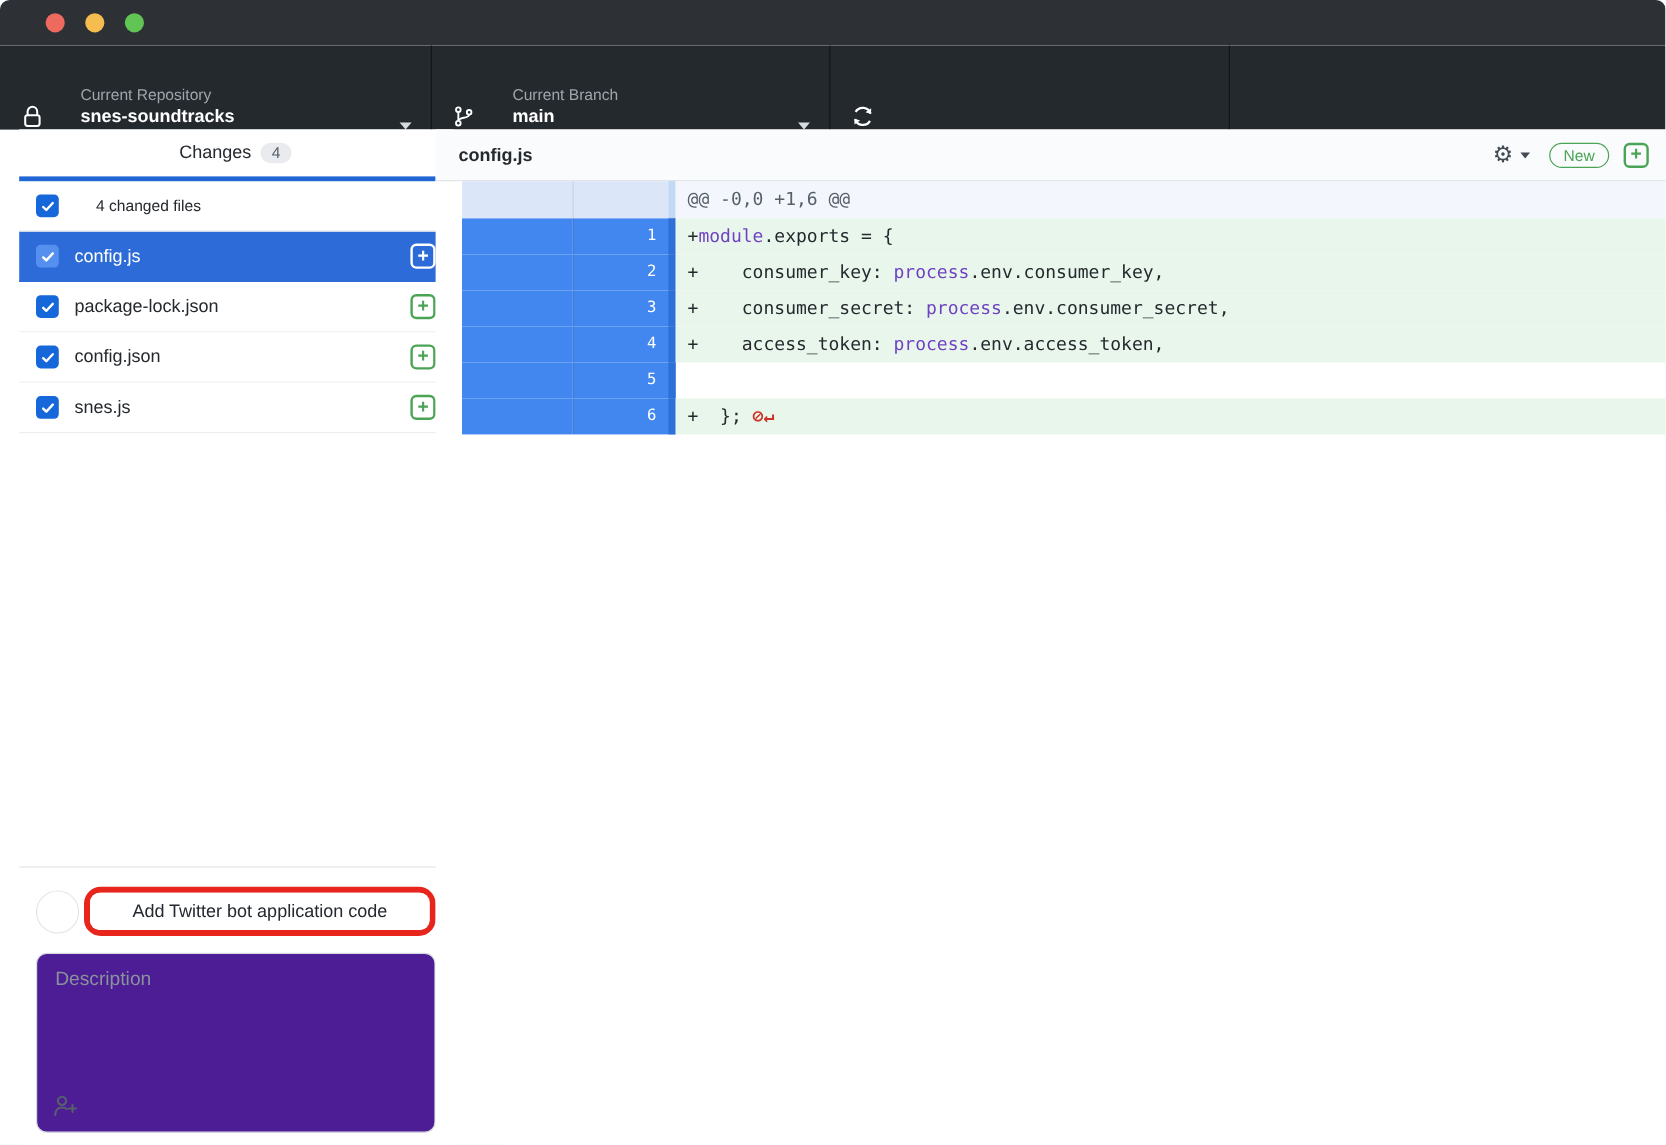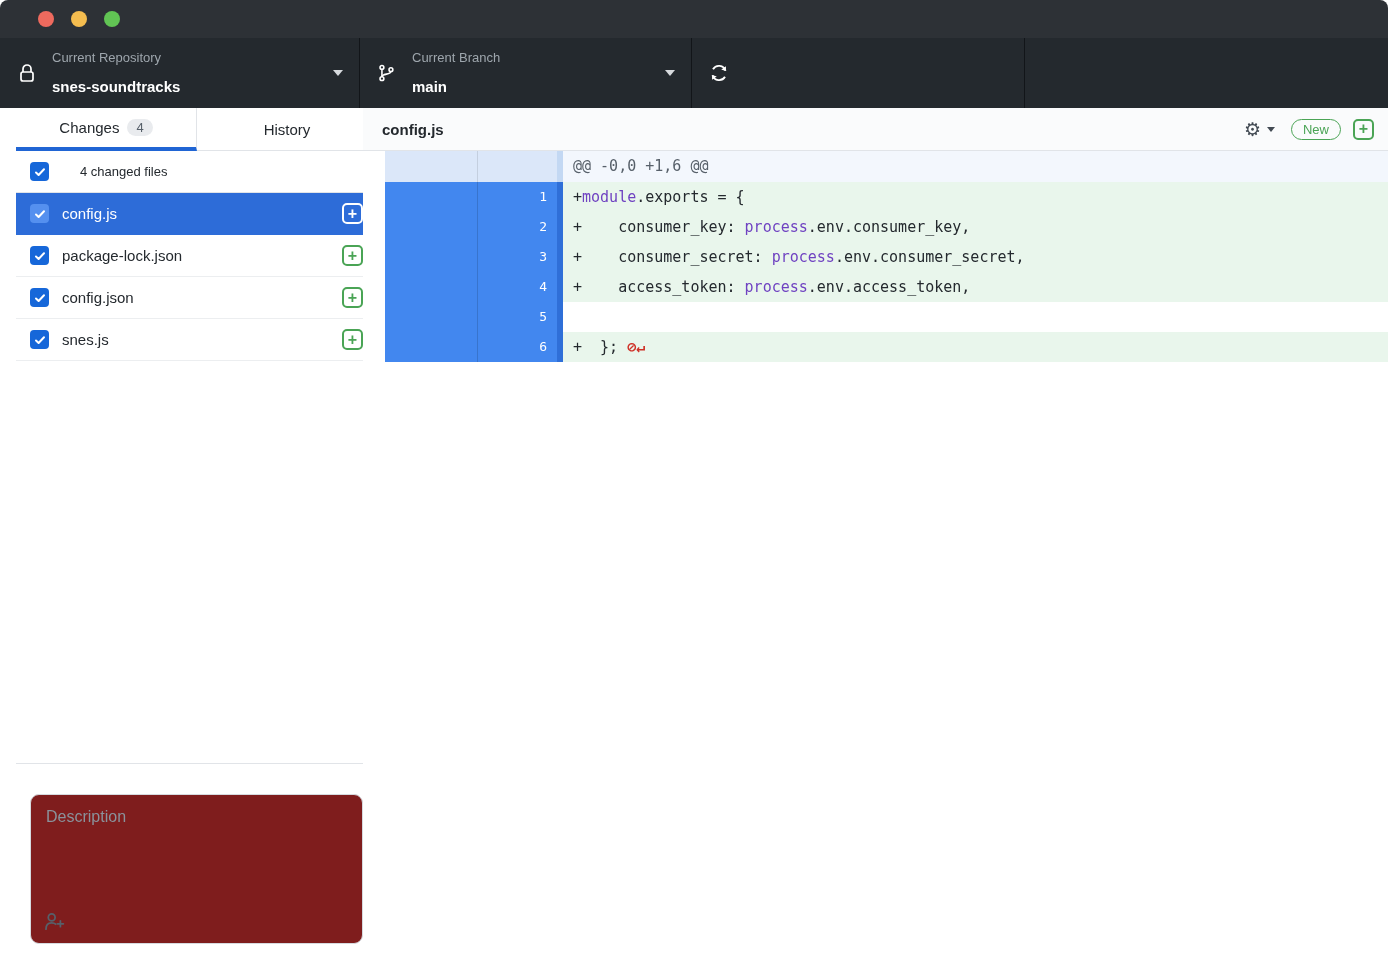--- a/index.html
+++ b/index.html
@@ -9,29 +9,29 @@
     font-family:"Liberation Sans",sans-serif;color:#24292e;overflow:hidden;
   }
   
   .titlebar{position:absolute;left:0;top:0;width:100%;height:38px;background:var(--titlebar-bg,#2d3136);border-top-left-radius:8px;border-top-right-radius:8px;}
   .dot{position:absolute;top:11px;width:16px;height:16px;border-radius:50%;}
   .dot.red{left:38px;background:#ee6a5e;}
   .dot.yellow{left:71px;background:#f5bd4f;}
   .dot.green{left:104px;background:#61c454;}
   
   .toolbar{position:absolute;left:0;top:38px;width:100%;height:70px;background:var(--toolbar-bg,#24292e);display:flex;}
-  .tb-section{display:flex;align-items:center;padding:0 16px;border-right:1px solid #121519;cursor:pointer;}
+  .tb-section{display:flex;align-items:flex-end;padding:0 16px;border-right:1px solid #121519;cursor:pointer;gap:15px;}
   .tb-repo{width:360px;}
   .tb-branch{width:332px;}
   .tb-fetch{width:333px;}
   .tb-rest{flex:1;border-right:none;}
   .tb-icon{width:22px;height:22px;flex:0 0 auto;margin-right:14px;display:flex;align-items:center;justify-content:center;}
   .tb-text{display:flex;flex-direction:column;line-height:1.25;}
   .tb-label{font-size:13px;color:var(--toolbar-text-dim,#9ea6ad);}
-  .tb-value{font-size:15px;font-weight:bold;color:#ffffff;margin-top:12px;}
+  .tb-value{font-size:15px;font-weight:bold;color:#ffffff;margin-top:2px;}
   .tb-chevron{margin-left:auto;width:0;height:0;border-left:5px solid transparent;border-right:5px solid transparent;border-top:6px solid #d7dade;}
   
   .sidebar{position:absolute;left:16px;top:108px;width:362px;bottom:0;background:#ffffff;border-right:1px solid var(--border,#e1e4e8);display:flex;flex-direction:column;}
   .tabs{display:flex;height:43px;flex:0 0 auto;}
   .tab{flex:1;display:flex;align-items:center;justify-content:center;font-size:15px;color:#24292e;border-bottom:1px solid var(--border,#e1e4e8);cursor:pointer;background:#fff;}
   .tab.active{border-bottom:4px solid var(--tab-underline,#2065d4);}
   .tab:first-child{border-right:1px solid var(--border,#e1e4e8);}
   .tab-badge{margin-left:8px;background:#e9ebee;color:#57606a;font-size:13px;padding:1px 9px;border-radius:10px;}
   .selectall-row{height:42px;flex:0 0 auto;display:flex;align-items:center;border-bottom:1px solid var(--border,#e1e4e8);position:relative;padding:0 14px;}
   .selectall-label{flex:1;text-align:left;font-size:13px;margin-left:31px;}
@@ -45,21 +45,21 @@
   .plus-sq{width:21px;height:21px;border:2px solid var(--green,#4aa455);border-radius:5px;color:var(--green,#4aa455);display:flex;align-items:center;justify-content:center;font-size:16px;font-weight:bold;line-height:1;cursor:pointer;}
   .plus-sq.white{border-color:#fff;color:#fff;}
   .sidebar-spacer{flex:1;}
   
   .commit-panel{flex:0 0 auto;border-top:1px solid var(--border,#e1e4e8);padding:16px 14px 10px 14px;background:#fff;}
   .commit-row1{display:flex;align-items:center;}
   .avatar{width:36px;height:36px;border-radius:50%;background:#fff;border:1.5px solid #e3e6e9;flex:0 0 auto;}
   .red-annot{border:5px solid var(--annotation-red,#e8251d);border-radius:14px;}
   .summary-annot{flex:1;margin-left:4px;}
   .summary-input{background:#fff;border-radius:8px;padding:7px 6px;font-size:15px;color:#24292f;text-align:center;white-space:nowrap;cursor:text;}
-  .desc-box{position:relative;margin-top:14px;height:150px;border:1px solid #d6dadf;border-radius:9px;background:#7f1d1d;padding:13px 15px;cursor:text;}
+  .desc-box{position:relative;margin-top:14px;height:150px;border:1px solid #d6dadf;border-radius:9px;background:#4c1d95;padding:13px 15px;cursor:text;}
   .desc-placeholder{font-size:16px;color:#8a929b;}
   .coauthor-btn{position:absolute;left:13px;bottom:10px;width:22px;height:22px;cursor:pointer;color:#57606a;}
   .commit-annot{margin-top:16px;border-radius:13px;}
   .commit-btn{width:100%;height:34px;border:none;border-radius:6px;background:var(--commit-blue,#2c6edd);color:#fff;font-size:15px;font-family:inherit;cursor:pointer;}
   .commit-btn b{font-weight:bold;}
   
   .diff-pane{position:absolute;left:363px;top:108px;right:0;bottom:0;background:#fff;}
   .diff-header{height:43px;background:#fafbfc;border-bottom:1px solid var(--border,#e1e4e8);display:flex;align-items:center;padding:0 14px 0 19px;}
   .diff-filename{font-size:15px;font-weight:600;color:#24292e;}
   .diff-tools{margin-left:auto;display:flex;align-items:center;}
@@ -136,23 +136,20 @@
     </div>
     <div class="tb-section tb-rest"></div>
   </div>
 
   <div class="sidebar">
     <div class="tabs">
       <div class="tab active">
         <span>Changes</span>
         <span class="tab-badge">4</span>
       </div>
-      <div class="tab">
-        <span>History</span>
-      </div>
     </div>
     <div class="selectall-row">
       <span class="checkbox">
         <svg width="12" height="12" viewBox="0 0 12 12" fill="none" stroke="#ffffff" stroke-width="2" stroke-linecap="round" stroke-linejoin="round">
             <path d="M2 6.5 L4.6 9 L10 3.2"></path>
           </svg>
       </span>
       <span class="selectall-label">4 changed files</span>
     </div>
     <div id="file-list">
@@ -189,20 +186,26 @@
               <path d="M2 6.5 L4.6 9 L10 3.2"></path>
             </svg>
           </span>
           <span class="fname">snes.js</span>
           <span class="plus-sq">+</span>
         </div>
       </div>
     <div class="sidebar-spacer"></div>
 
     <div class="commit-panel">
+      <div class="commit-row1">
+        <div class="avatar"></div>
+        <div class="red-annot summary-annot">
+          <div class="summary-input">Add Twitter bot application code</div>
+        </div>
+      </div>
       <div class="desc-box">
         <span class="desc-placeholder">Description</span>
         <span class="coauthor-btn">
           <svg width="22" height="22" viewBox="0 0 20 20" fill="none" stroke="#57606a" stroke-width="1.6" stroke-linecap="round">
             <circle cx="7" cy="5.8" r="3.1"></circle>
             <path d="M1.8 16.5 C1.8 12.6 4.2 10.8 7 10.8 C8.4 10.8 9.7 11.2 10.6 12"></path>
             <path d="M12.2 11.6 H17.6"></path>
               <path d="M14.9 8.9 V14.3"></path>
           </svg>
         </span>

